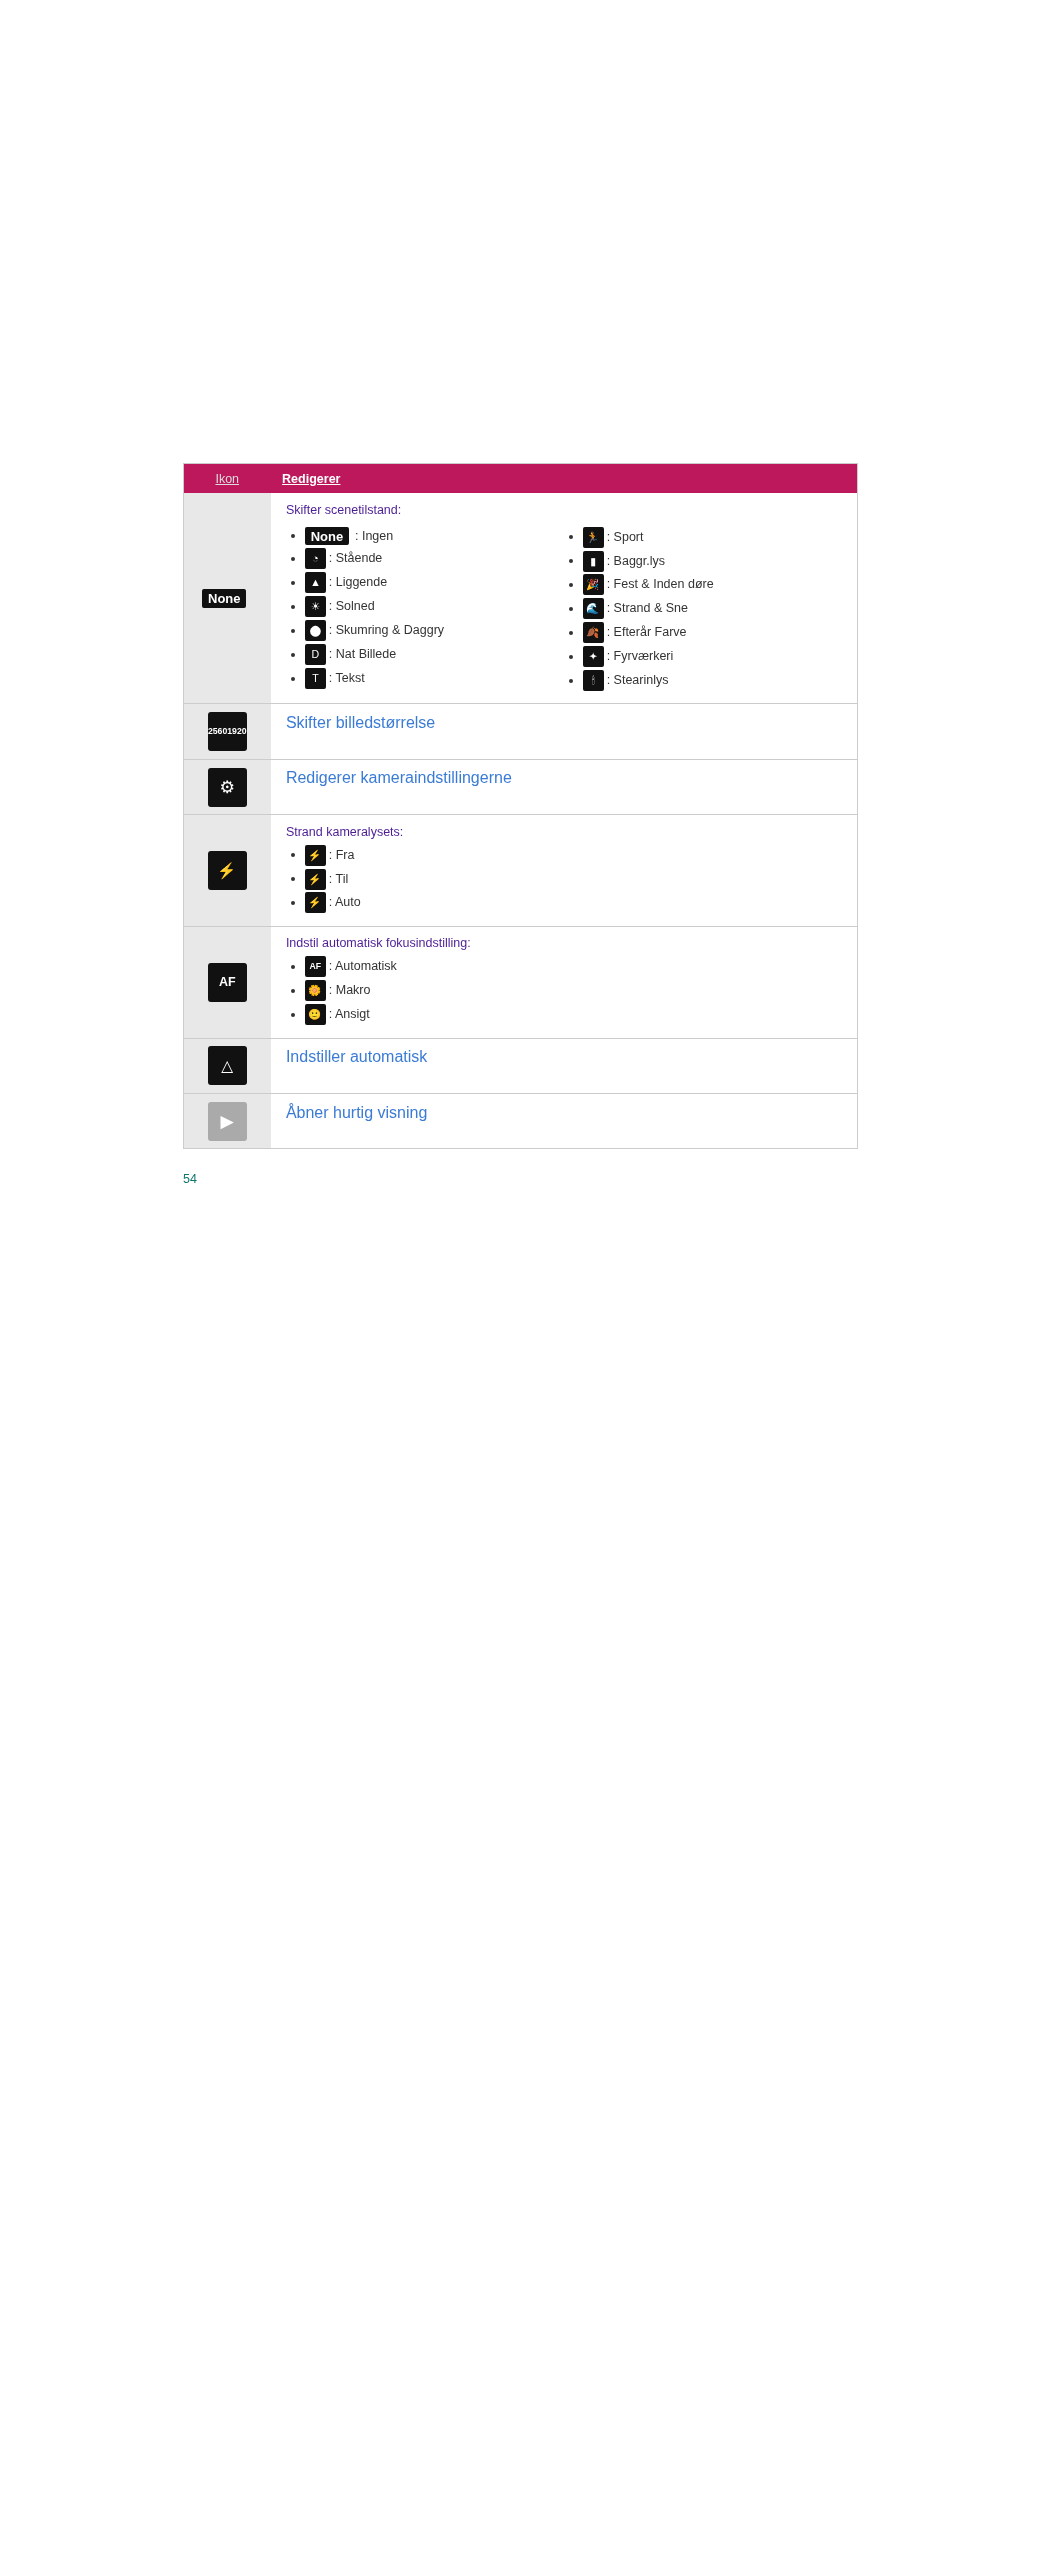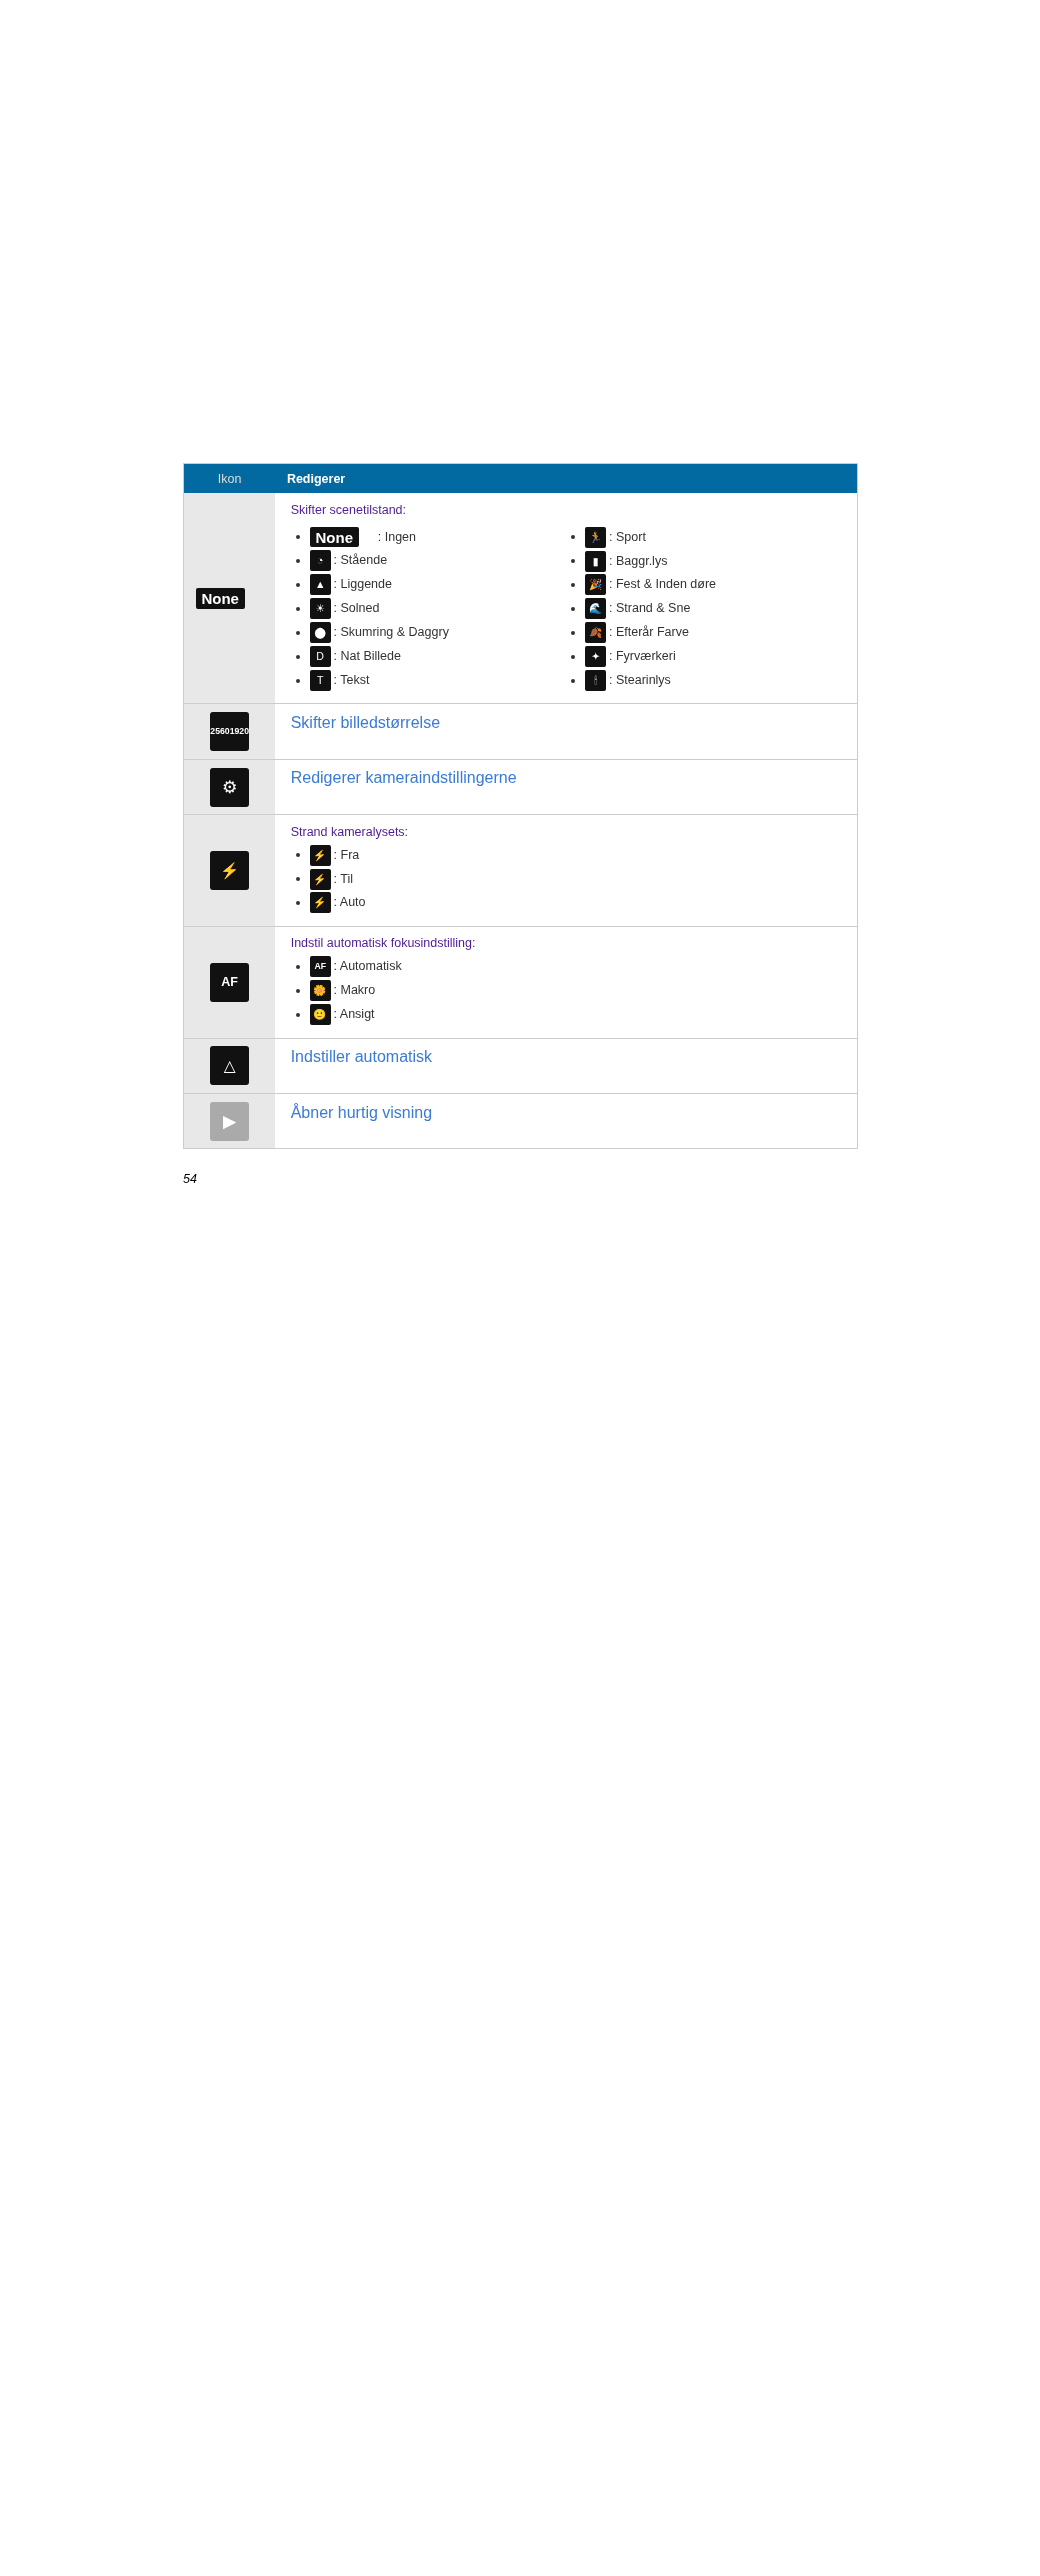--- a/index.html
+++ b/index.html
@@ -24,25 +24,26 @@
     }
     .table-container {
       width: 675px;
     }
     table {
       width: 100%;
       border-collapse: collapse;
       border: 1px solid #ccc;
     }
     thead tr th {
-      background: #0369a1;
+      background: #be185d;
       color: #ffffff;
       font-weight: bold;
       padding: 7.7px 11.6px;
       text-align: left;
+      text-decoration: underline;
     }
     thead tr th.col-icon {
       width: 87px;
       color: #ddd;
       font-weight: normal;
       text-align: center;
     }
     thead tr th.col-funktion {
       color: #ffffff;
     }
@@ -110,32 +111,31 @@
       width: 39px;
       height: 39px;
       line-height: 39px;
       text-align: center;
       border-radius: 2.9px;
     }
     .none-badge {
       display: inline-block;
       background: #111;
       color: #fff;
-      font-size: 15px;
+      font-size: 13px;
       font-weight: bold;
       padding: 1.9px 5.8px;
       border-radius: 1.9px;
-      margin-right: 19px;
+      margin-right: 6px;
       vertical-align: middle;
     }
     .page-number {
       margin-top: 23px;
       font-size: 12.5px;
-      color: #000000;
-      font-style: italic;
+      color: #0f766e;
     }
   </style>
 </head>
 <body>
 
 <div class="page-wrapper">
   <div class="table-container">
     <table>
       <thead>
         <tr>

